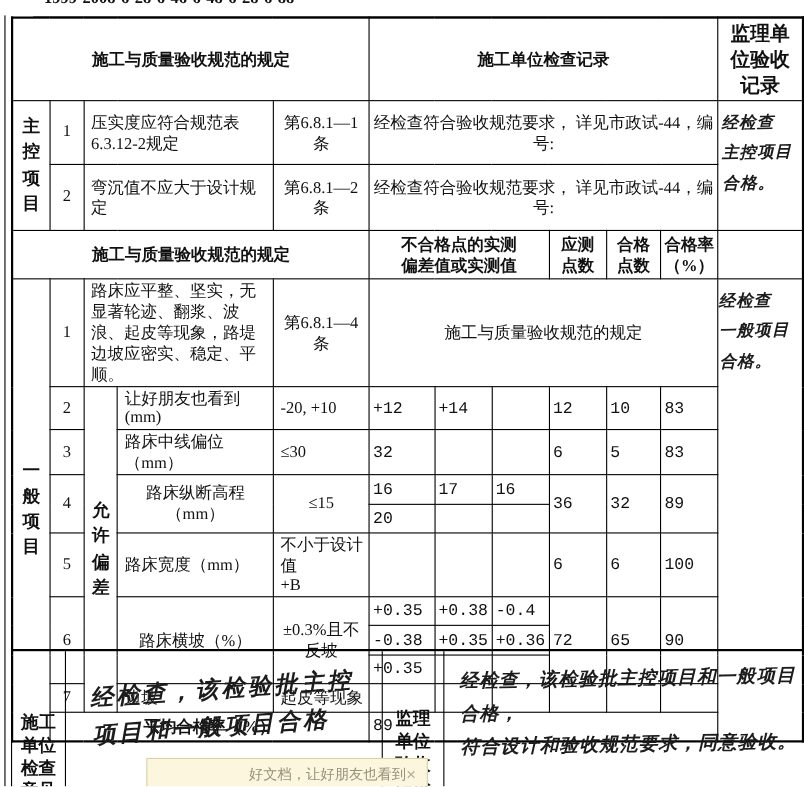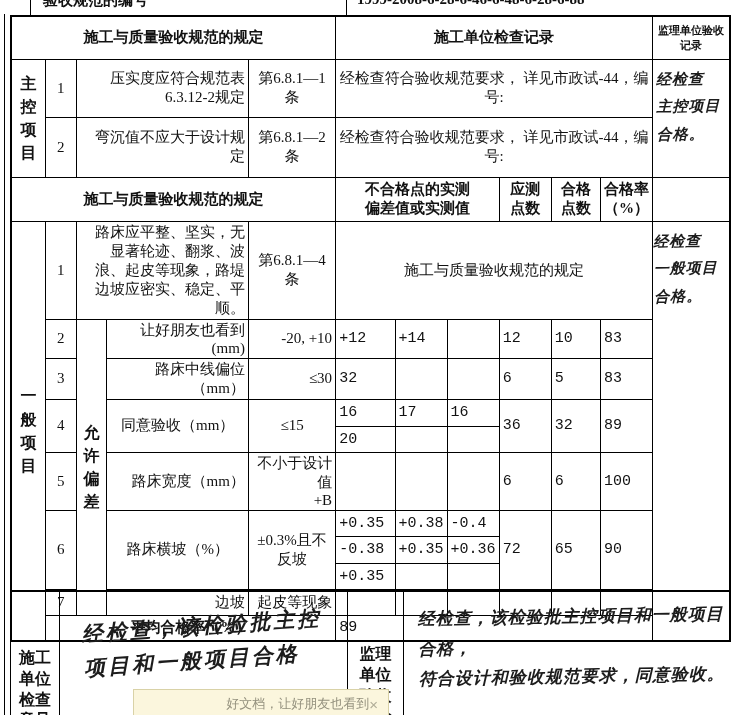--- a/index.html
+++ b/index.html
@@ -12,21 +12,21 @@
   #ts-left{width:303px;border-left:1px solid #000;border-right:1px solid #000;padding-left:12px;}
   #ts-right{flex:1;padding-left:10px;}
   
   #dblline{position:absolute;left:4px;top:14px;width:1px;height:701px;background:#000;}
   
   table#main{position:absolute;left:10px;top:15px;border-collapse:collapse;table-layout:fixed;}
   #main td{border:1px solid #000;padding:1px 3px;font-size:15px;vertical-align:middle;overflow:hidden;}
   #main{border:2px solid #000;}
   tr.mj td{border-top-width:2px;}
   .c{text-align:center;}
-  .l{text-align:right;padding-left:6px !important;}
+  .l{text-align:left;padding-left:6px !important;}
   .hdr{font-weight:bold;text-align:center;font-size:16px;}
   .pre{white-space:pre-line;}
   .mono{font-family:"Liberation Mono","DejaVu Sans Mono",monospace;font-size:15px;}
   .vtext{display:inline-block;width:18px;word-break:break-all;line-height:1.45;font-weight:bold;font-size:16px;text-align:center;}
   .vwrap{text-align:center;vertical-align:middle;}
   .hw{font-style:italic;font-weight:bold;color:#1c1c1c;white-space:pre-line;}
   .hw-col{vertical-align:top !important;font-size:16px;line-height:1.85;letter-spacing:1px;transform:rotate(-1deg);padding-top:6px !important;}
   
   #bottom{position:absolute;left:10px;top:590px;width:725px;height:125px;border-top:2px solid #000;border-left:1px solid #000;display:flex;}
   #bottom .bcell{height:125px;overflow:hidden;}
@@ -47,23 +47,20 @@
   #popup .close{color:#b0ad98;font-size:15px;cursor:pointer;}
 </style>
 </head>
 <body>
 
 <div id="page">
 
   <div id="dblline"></div>
 
   <div id="topstrip">
-    <div class="tcell" id="ts-left">
-      <span>验收规范的编号</span>
-    </div>
     <div class="tcell" id="ts-right">
       <span>1999-2008-6-28-6-46-6-48-6-28-6-88</span>
     </div>
   </div>
 
   <table id="main">
     <colgroup>
       <col style="width:35px">
         <col style="width:32px">
         <col style="width:31px">
@@ -75,21 +72,21 @@
       <col style="width:54px">
         <col style="width:51px">
         <col style="width:52px">
         <col style="width:80px">
     </colgroup>
 
     <tbody>
         <tr style="height:43px">
       <td colspan="5" class="hdr">施工与质量验收规范的规定</td>
       <td colspan="6" class="hdr">施工单位检查记录</td>
-      <td class="hdr" style="font-size:11px;padding:1px 2px;">监理单位验收记录</td>
+      <td class="hdr" style="font-size:18px;padding:1px 2px;">监理单位验收记录</td>
     </tr>
 
     <tr style="height:58px">
       <td rowspan="2" class="vwrap"><span class="vtext">主控项目</span></td>
       <td class="c">1</td>
       <td colspan="2" class="l">压实度应符合规范表6.3.12-2规定</td>
       <td class="c">第6.8.1—1条</td>
       <td colspan="6" class="c">经检查符合验收规范要求，  详见市政试-44，编号:</td>
       <td rowspan="2" class="hw hw-col">经检查
 主控项目
@@ -146,21 +143,21 @@
       <td class="mono">32</td>
       <td class="mono"></td>
       <td class="mono"></td>
       <td class="mono">6</td>
       <td class="mono">5</td>
       <td class="mono">83</td>
     </tr>
 
     <tr class="mj" style="height:27px">
       <td rowspan="2" class="c">4</td>
-      <td rowspan="2" class="c">同意验收（mm）</td>
+      <td rowspan="2" class="c">路床纵断高程（mm）</td>
       <td rowspan="2" class="c">≤15</td>
       <td class="mono">16</td>
       <td class="mono">17</td>
       <td class="mono">16</td>
       <td rowspan="2" class="mono">36</td>
       <td rowspan="2" class="mono">32</td>
       <td rowspan="2" class="mono">89</td>
     </tr>
     <tr style="height:26px">
       <td class="mono">20</td>

